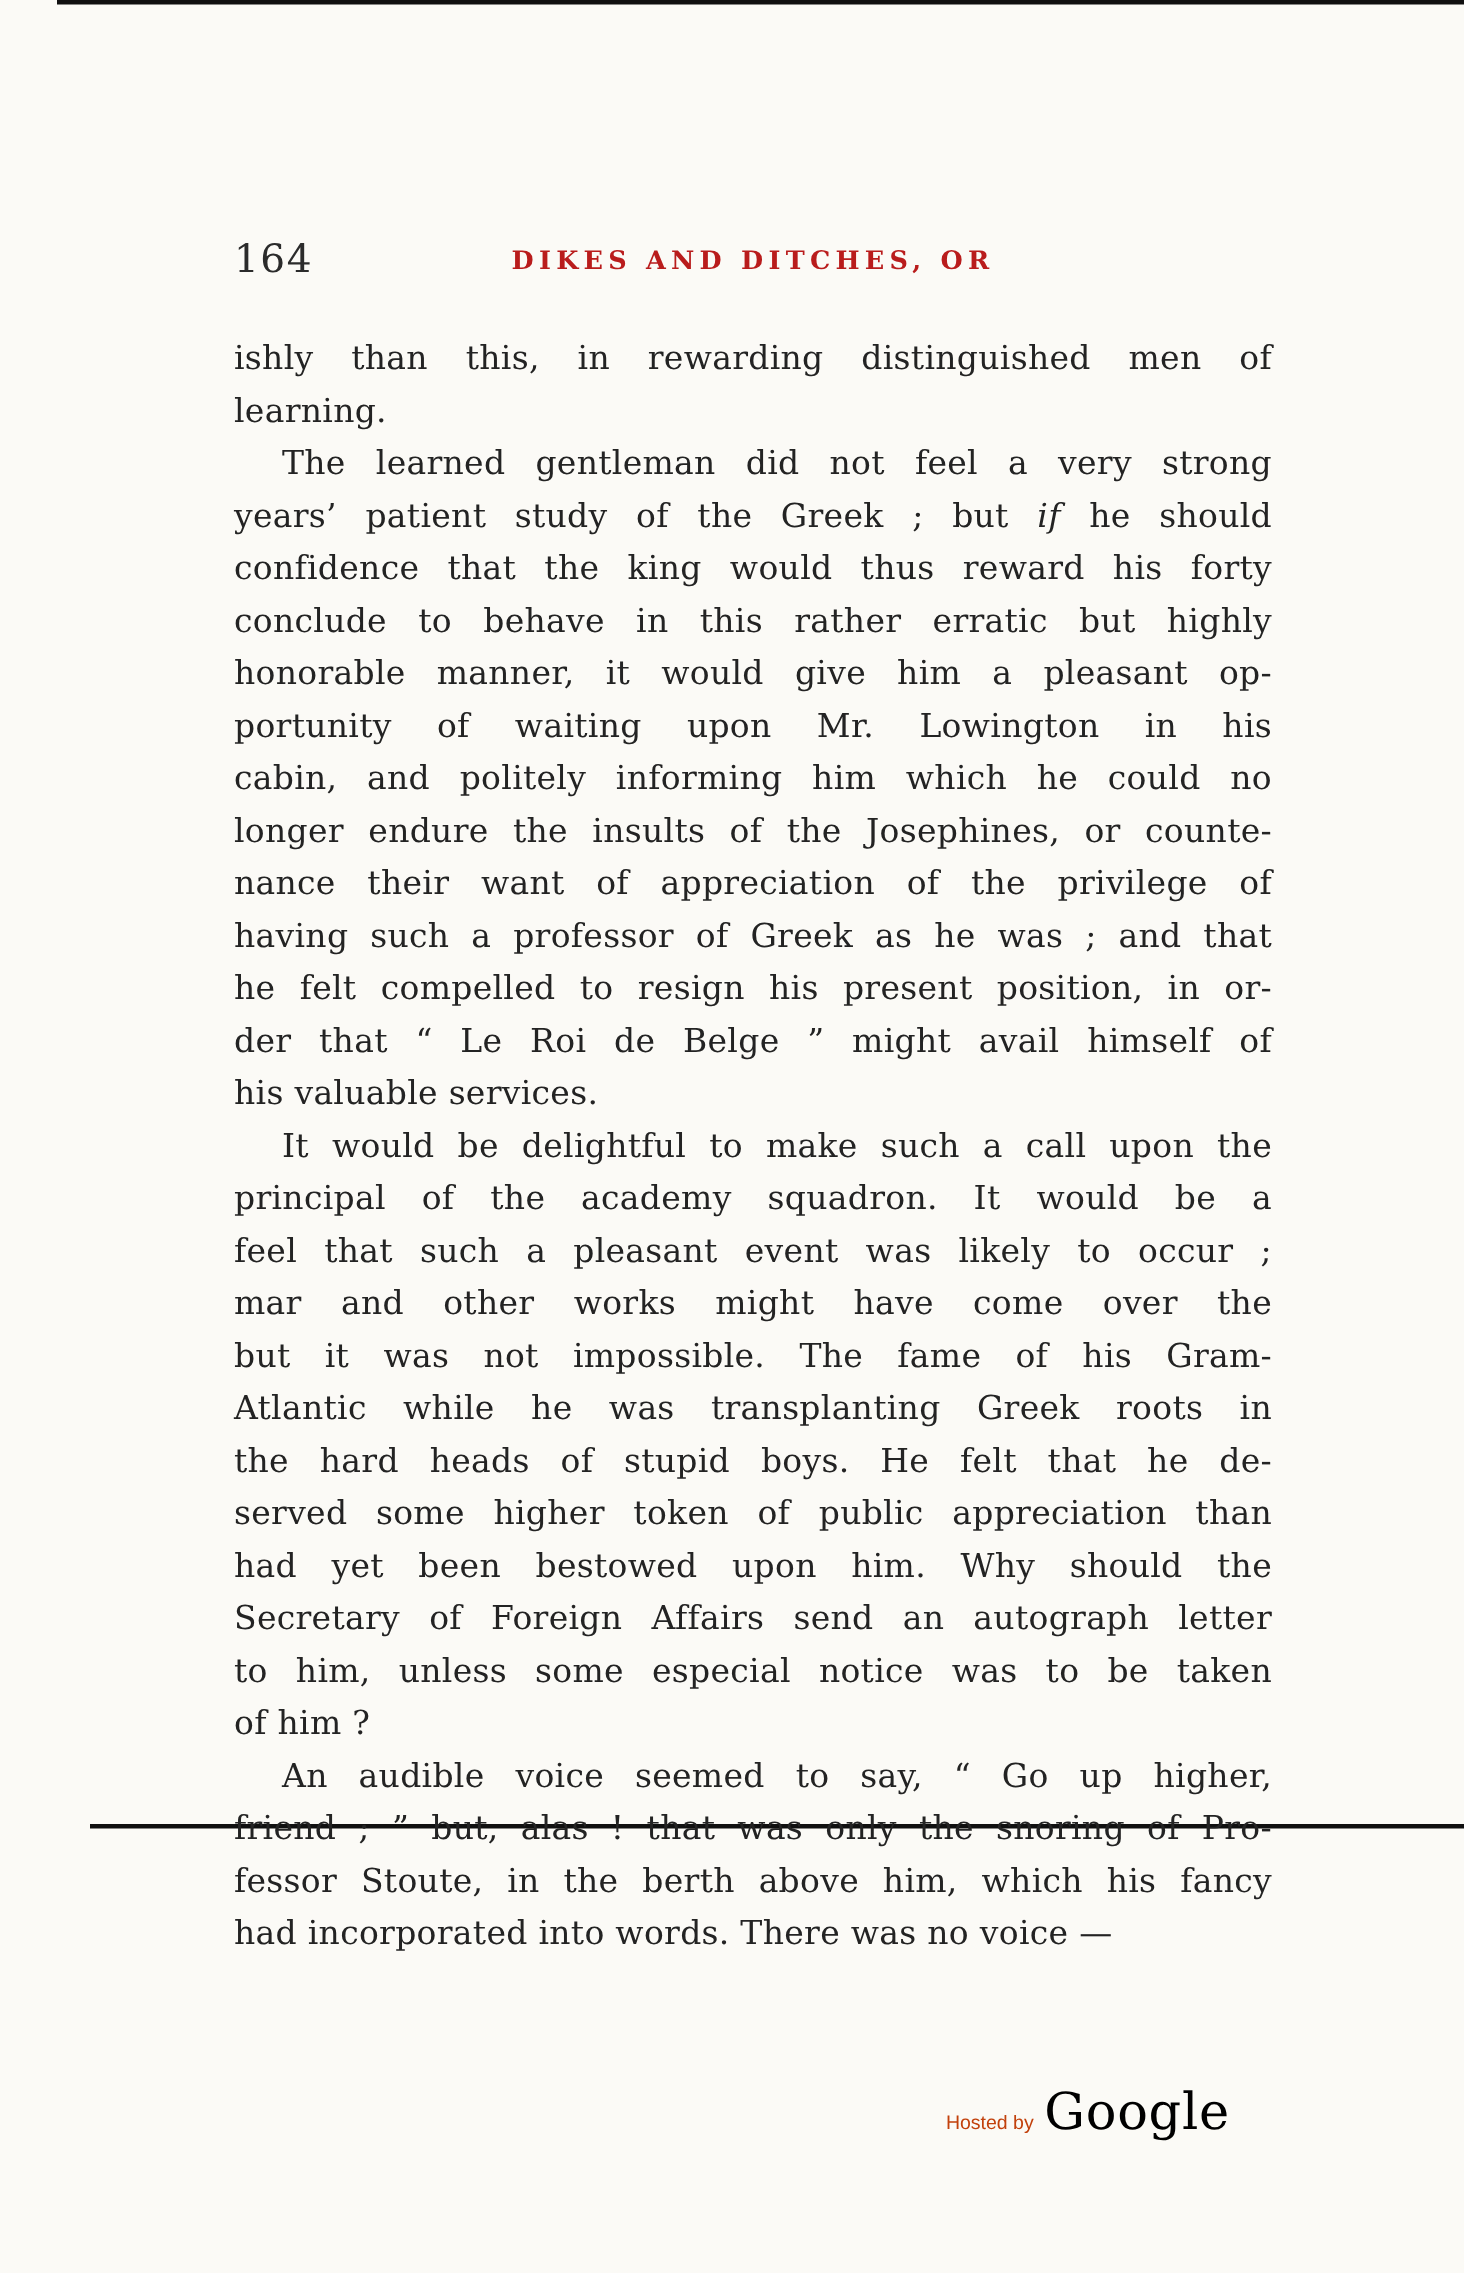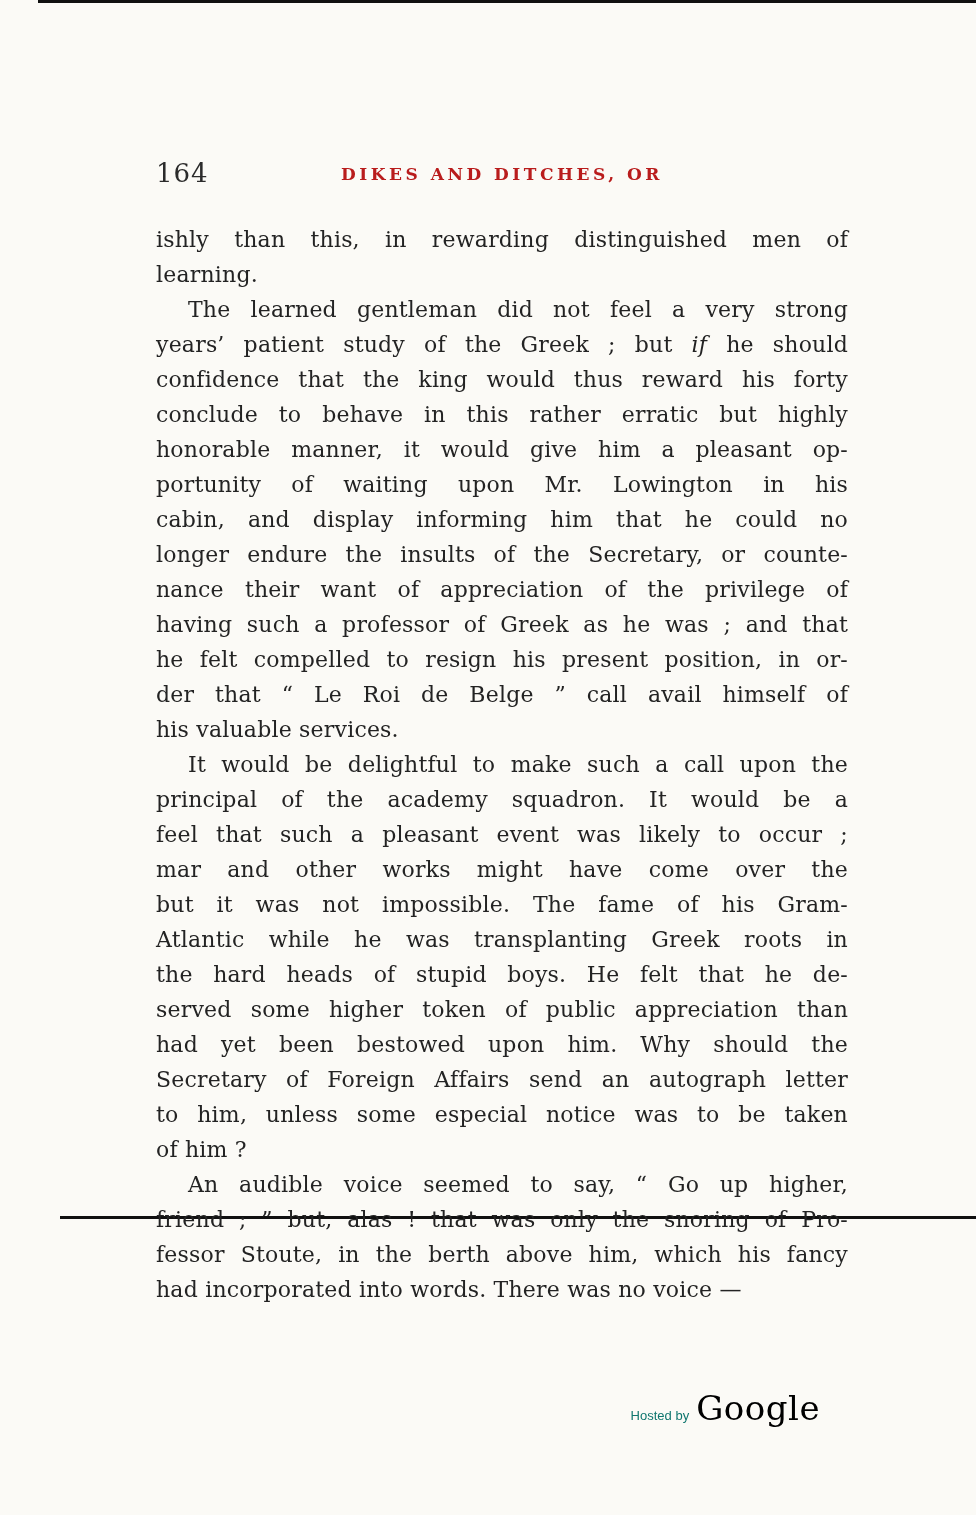--- a/index.html
+++ b/index.html
@@ -75,21 +75,21 @@
     position: absolute;
     top: 1388px;
     right: 156px;
     display: flex;
     align-items: baseline;
     gap: 7px;
   }
   .hosted-by {
     font-family: "Liberation Sans", sans-serif;
     font-size: 13px;
-    color: #0f766e;
+    color: #c2410c;
   }
   .google-logo {
     font-family: "DejaVu Serif", serif;
     font-size: 34px;
     color: #000000;
     letter-spacing: 0.5px;
   }
 </style>
 </head>
 <body>
@@ -109,26 +109,26 @@
         <div class="line">ishly than this, in rewarding distinguished men of</div>
         <div class="line last">learning.</div>
       </div>
       <div class="paragraph">
         <div class="line indent">The learned gentleman did not feel a very strong</div>
         <div class="line">years’ patient study of the Greek ; but <i>if</i> he should</div>
         <div class="line">confidence that the king would thus reward his forty</div>
         <div class="line">conclude to behave in this rather erratic but highly</div>
         <div class="line">honorable manner, it would give him a pleasant op-</div>
         <div class="line">portunity of waiting upon Mr. Lowington in his</div>
-        <div class="line">cabin, and display informing him that he could no</div>
-        <div class="line">longer endure the insults of the Secretary, or counte-</div>
+        <div class="line">cabin, and politely informing him which he could no</div>
+        <div class="line">longer endure the insults of the Josephines, or counte-</div>
         <div class="line">nance their want of appreciation of the privilege of</div>
         <div class="line">having such a professor of Greek as he was ; and that</div>
         <div class="line">he felt compelled to resign his present position, in or-</div>
-        <div class="line">der that “ Le Roi de Belge ” call avail himself of</div>
+        <div class="line">der that “ Le Roi de Belge ” might avail himself of</div>
         <div class="line last">his valuable services.</div>
       </div>
       <div class="paragraph">
         <div class="line indent">It would be delightful to make such a call upon the</div>
         <div class="line">principal of the academy squadron.  It would be a</div>
         <div class="line">feel that such a pleasant event was likely to occur ;</div>
         <div class="line">mar and other works might have come over the</div>
         <div class="line">but it was not impossible.  The fame of his Gram-</div>
         <div class="line">Atlantic while he was transplanting Greek roots in</div>
         <div class="line">the hard heads of stupid boys.  He felt that he de-</div>

